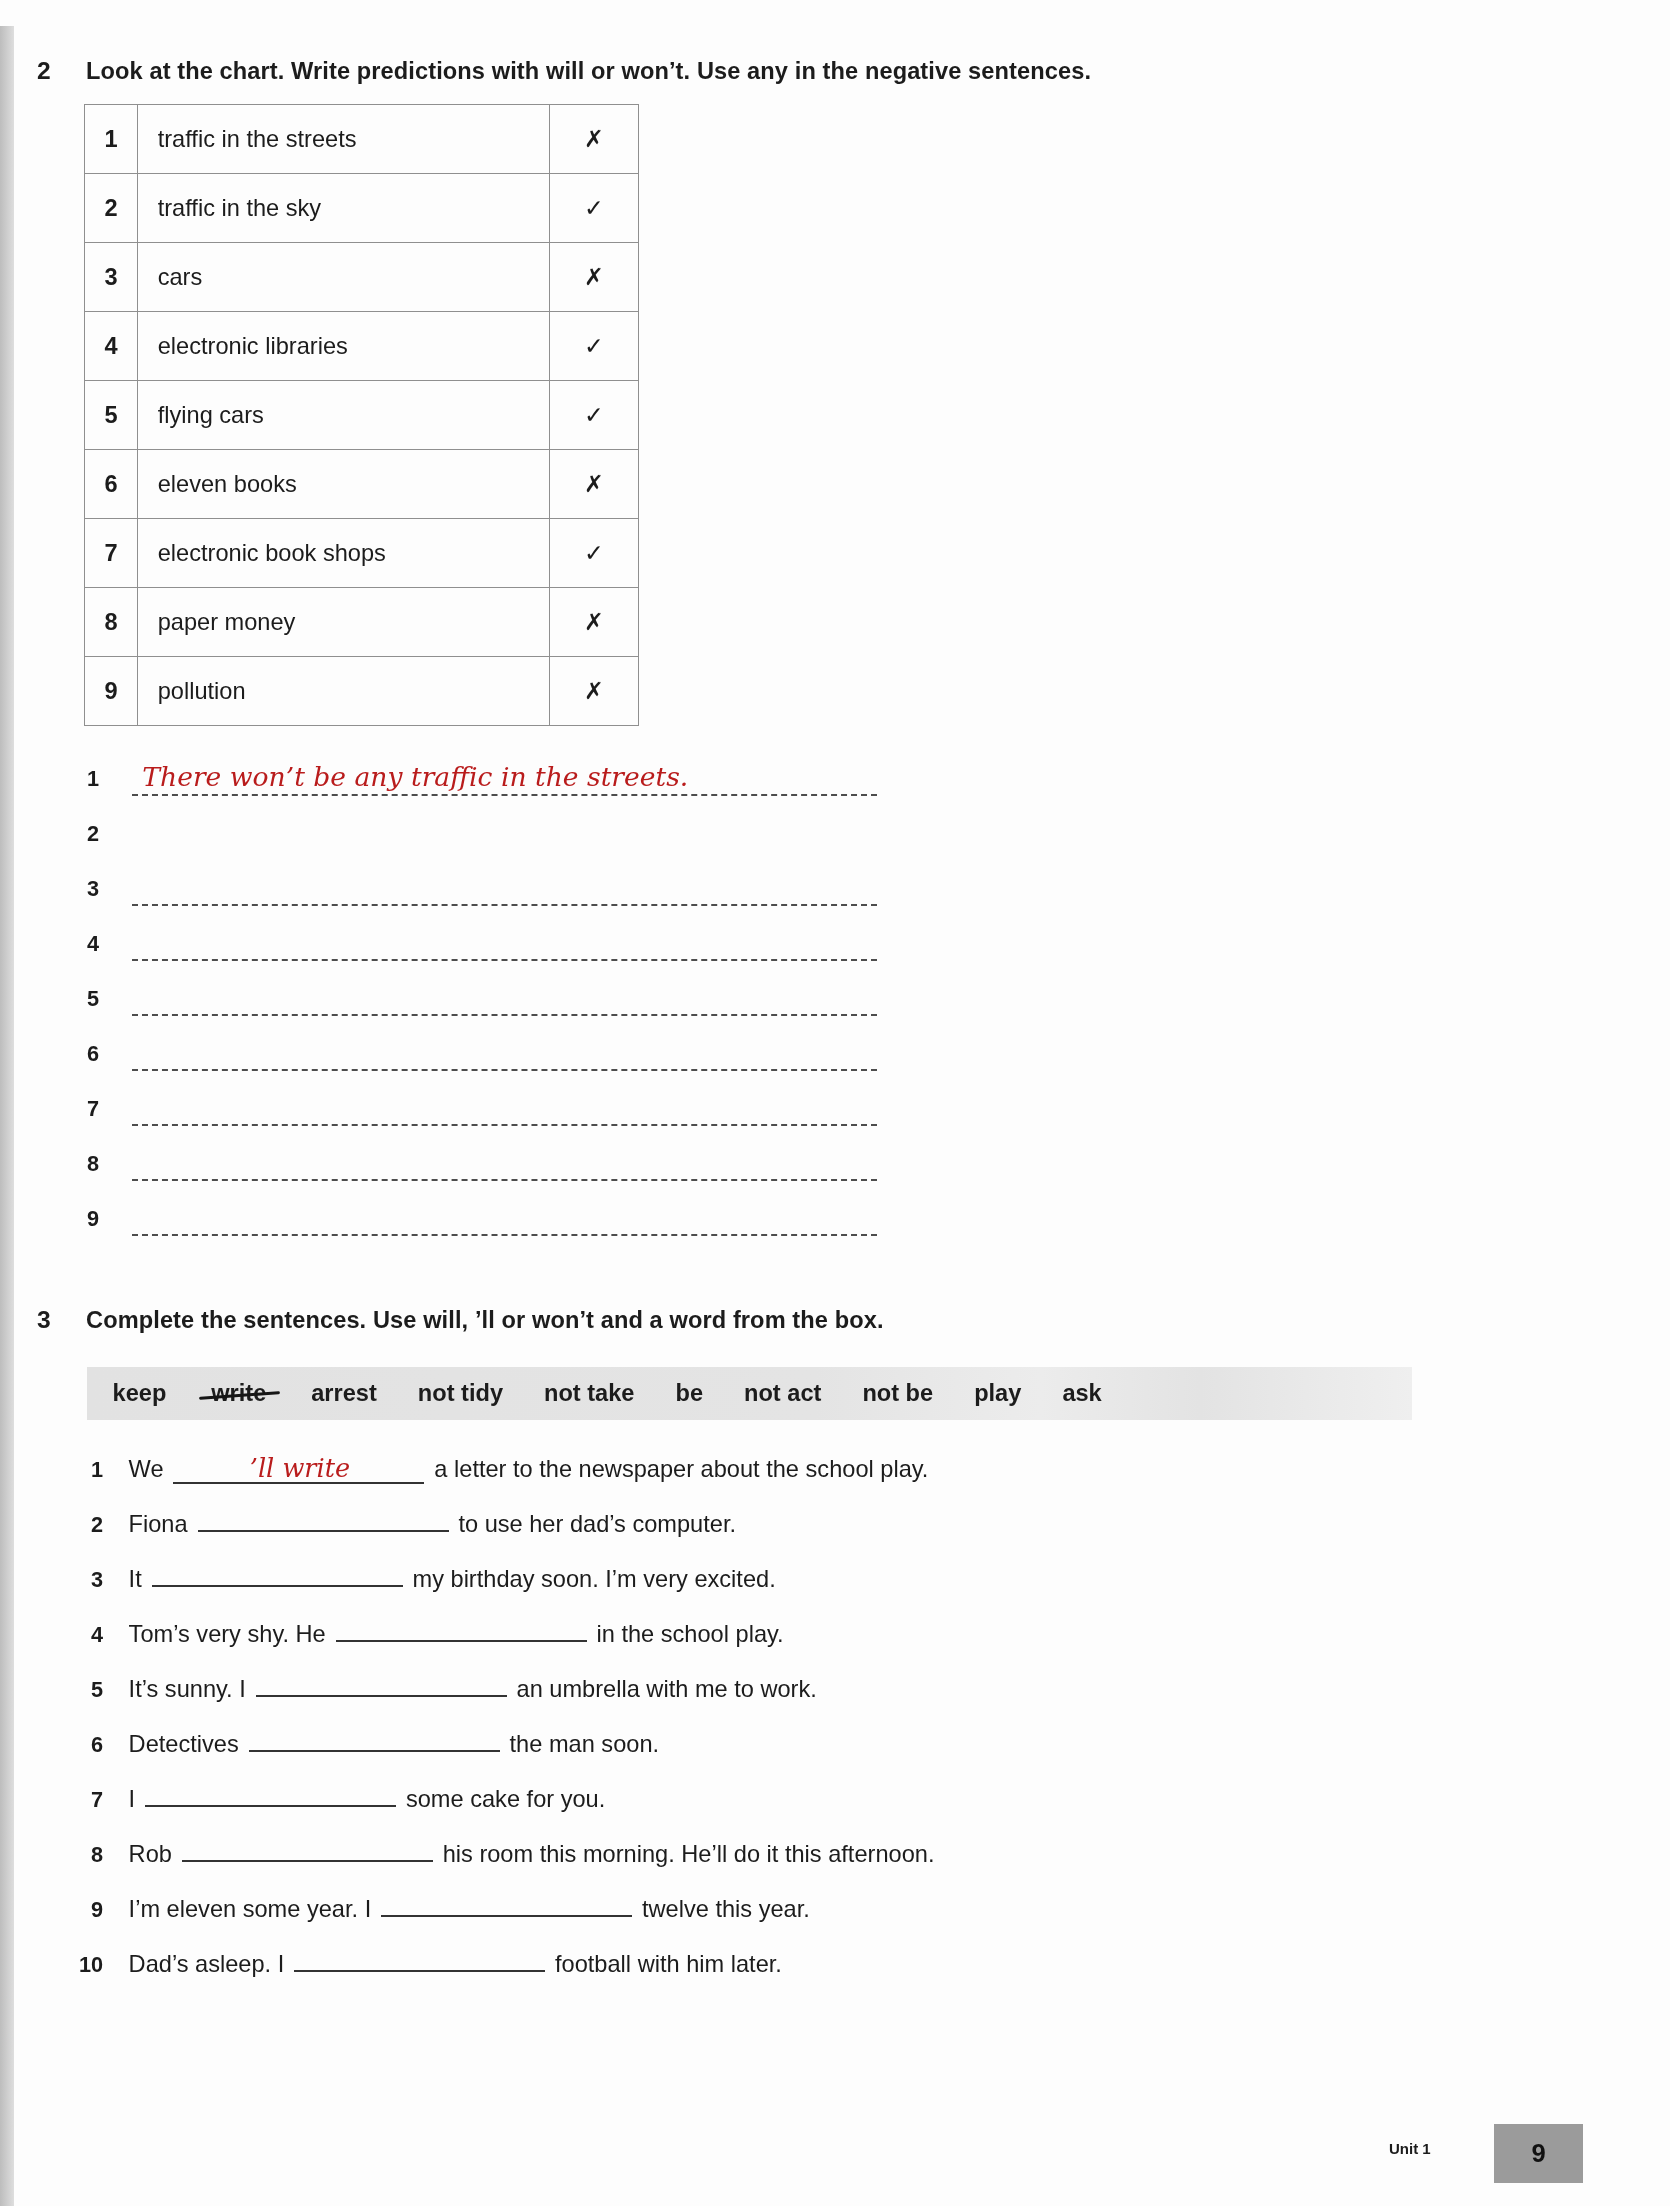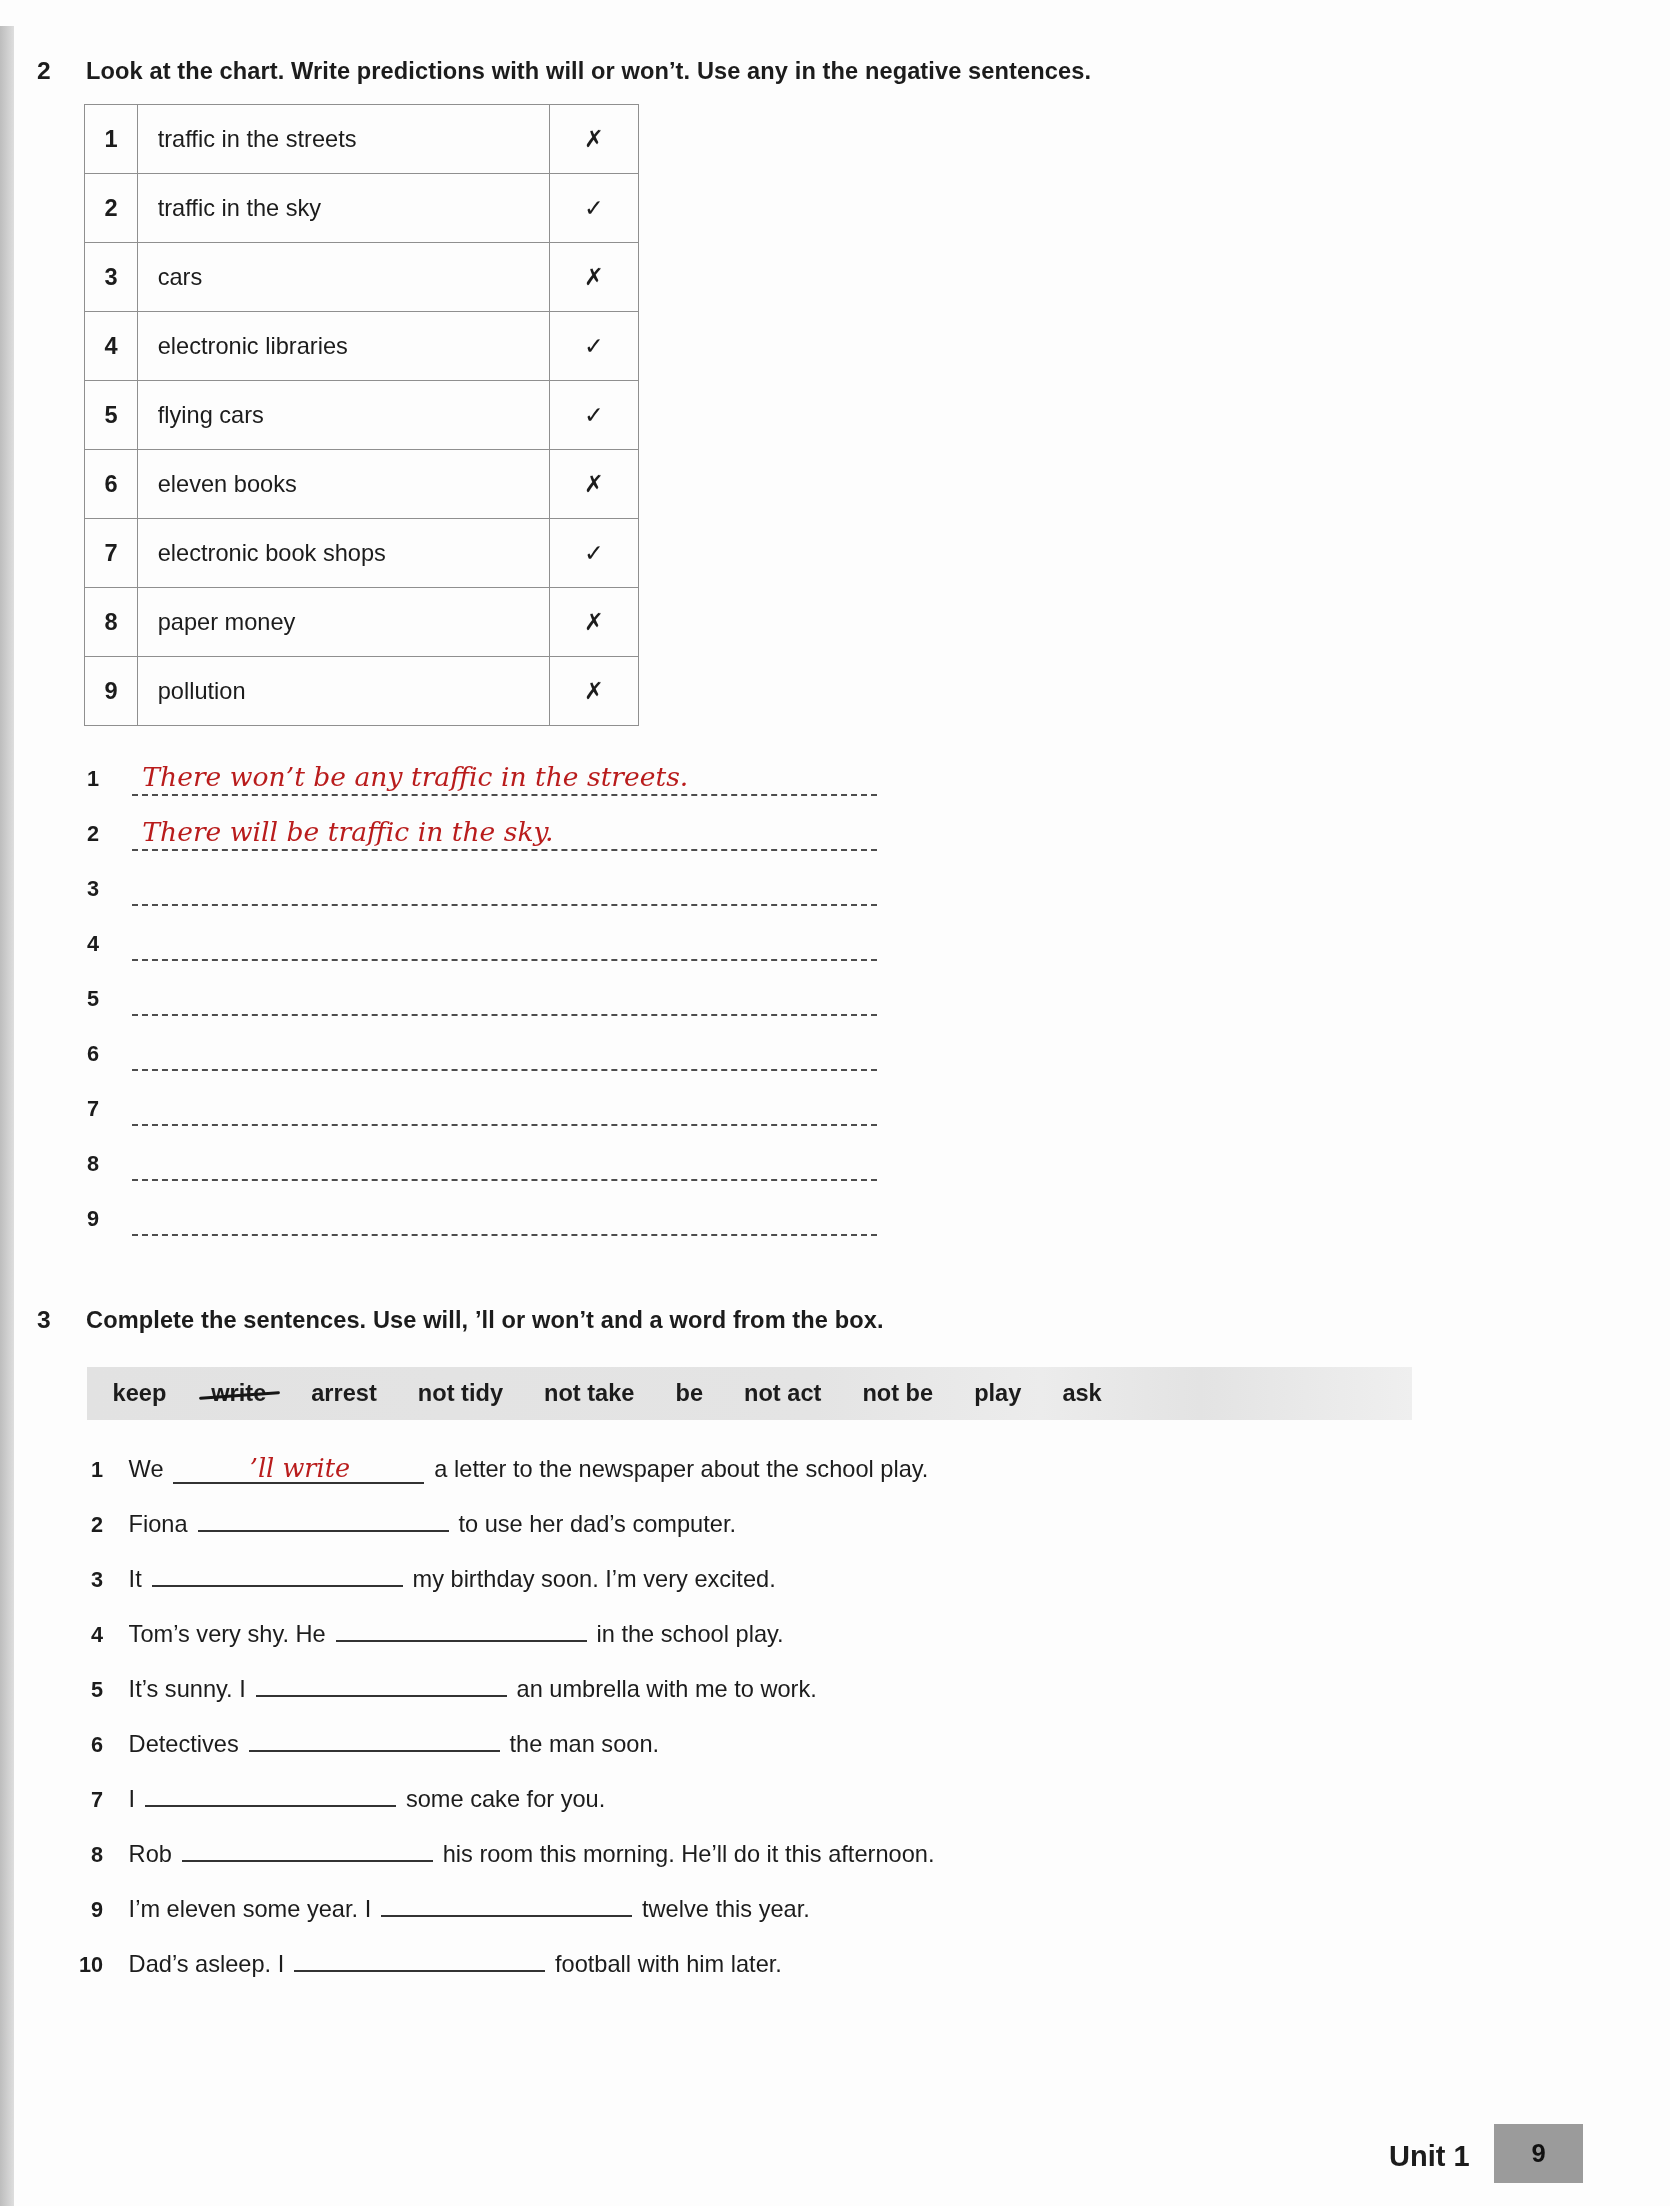--- a/index.html
+++ b/index.html
@@ -73,21 +73,21 @@
   .blank {
     display: inline-block; min-width: 251px;
     border-bottom: 2px solid #333;
     margin: 0 9.9px; padding: 0 5.9px 0 7.9px;
     line-height: 1;
     text-align: center;
   }
   .blank .handwriting { font-size: 25.6px; }
 
   
-  .footer-unit { position: absolute; left: 1389px; top: 2140px; font-weight: bold; font-size: 29px; }
+  .footer-unit { position: absolute; left: 1389px; top: 2140px; font-weight: bold; font-size: 15px; }
   .page-box {
     position: absolute; left: 1494px; top: 2124px; width: 89px; height: 59px;
     background: #9b9b9b;
     display: flex; align-items: center; justify-content: center;
     font-weight: bold; font-size: 25.6px; color: #111;
   }
 </style>
 </head>
 <body>
 
@@ -150,21 +150,20 @@
     </tbody>
   </table>
 
   <div class="answers">
     <div class="ans-row">
       <span class="ans-num">1</span>
       <span class="ans-line"><span class="handwriting">There won’t be any traffic in the streets.</span></span>
     </div>
     <div class="ans-row">
       <span class="ans-num">2</span>
-      <span class="ans-line"><span class="handwriting">There will be traffic in the sky.</span></span>
     </div>
     <div class="ans-row">
       <span class="ans-num">3</span>
       <span class="ans-line"><span class="handwriting"></span></span>
     </div>
     <div class="ans-row">
       <span class="ans-num">4</span>
       <span class="ans-line"><span class="handwriting"></span></span>
     </div>
     <div class="ans-row">

